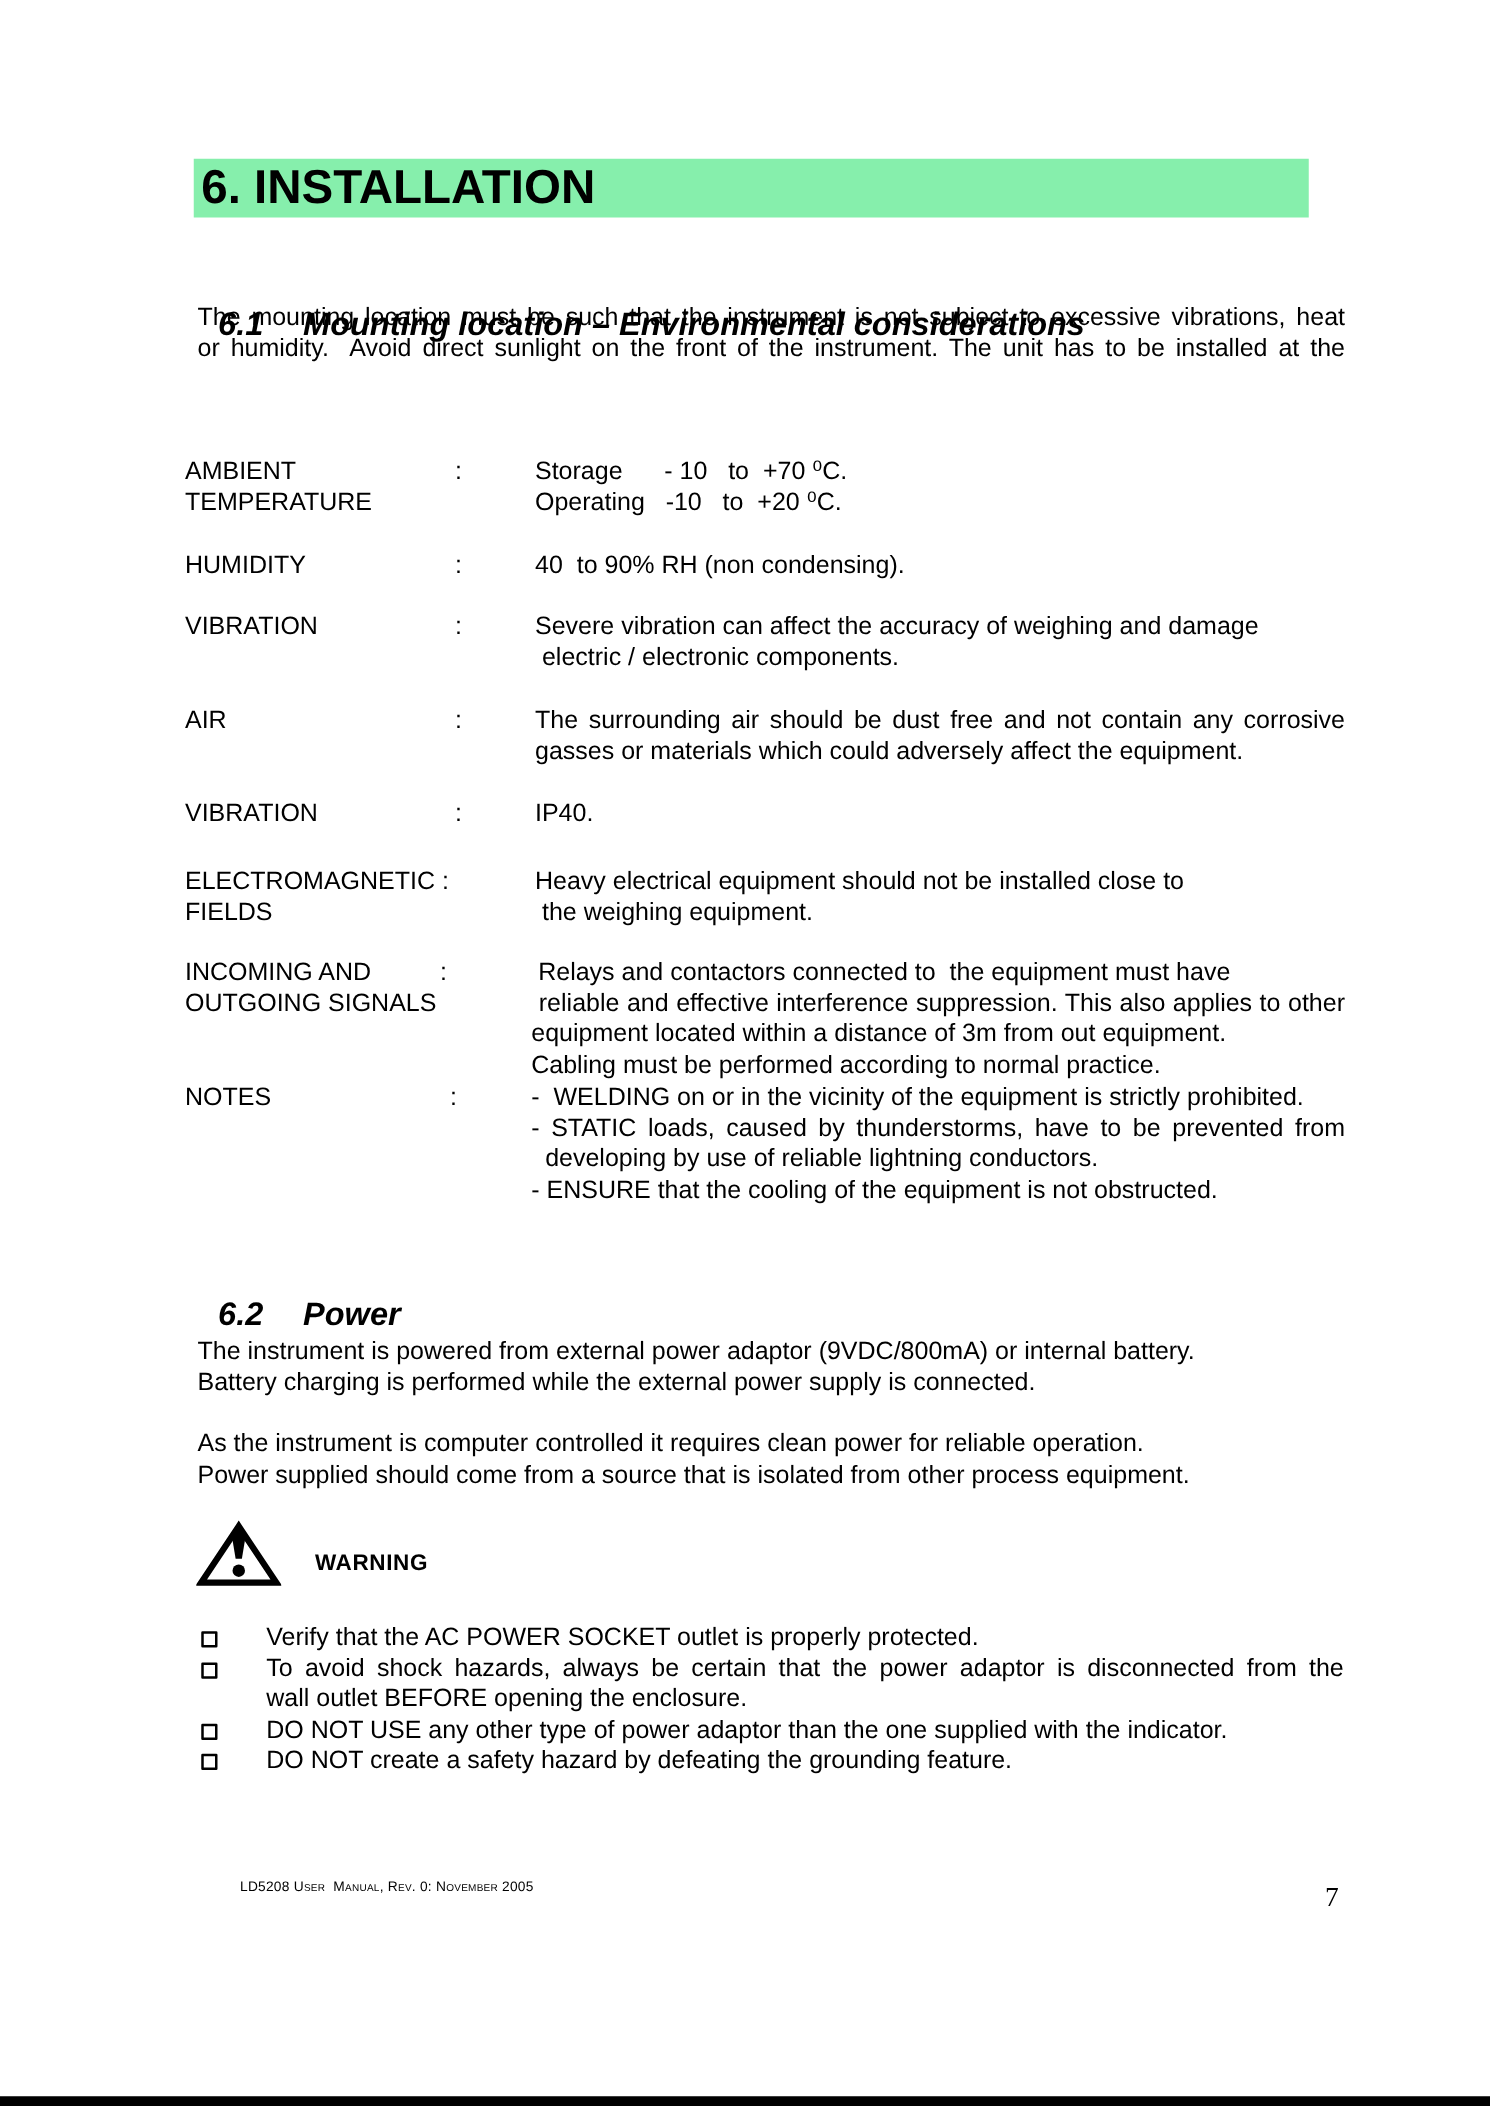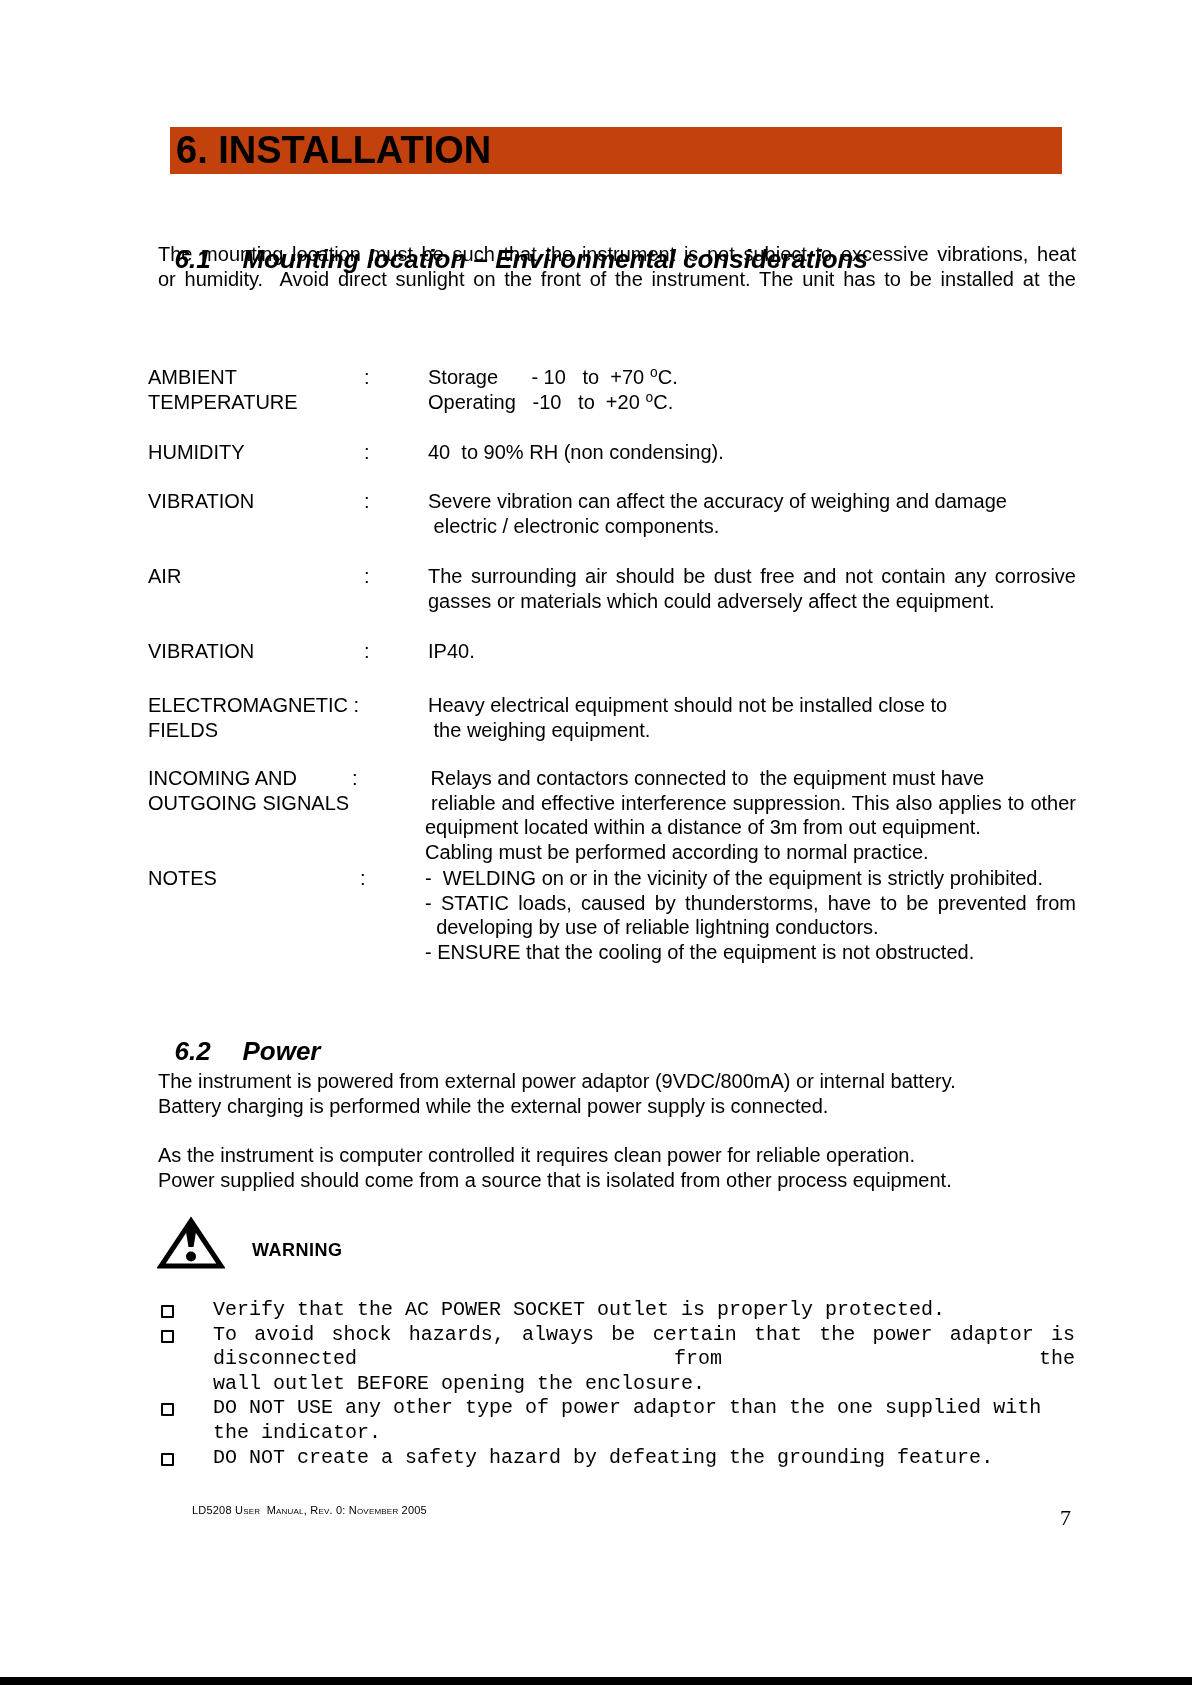--- a/index.html
+++ b/index.html
@@ -19,25 +19,25 @@
     font-size: 20px;
     line-height: 24.6px;
     white-space: pre-wrap;
   }
   .jline {
     text-align: justify;
     text-align-last: justify;
   }
   .title-bar {
     position: absolute;
-    left: 170px;
+    left: 155px;
     top: 127px;
     width: 892px;
     height: 47px;
-    background: #c2410c;
+    background: #86efac;
   }
   .title-bar h1 {
     margin: 0;
     padding-left: 6px;
     font-size: 38px;
     font-weight: bold;
     line-height: 47px;
     letter-spacing: 0px;
   }
   .h2 {
@@ -71,21 +71,20 @@
     top: 1240px;
     font-size: 18px;
     font-weight: bold;
     letter-spacing: 0.5px;
   }
   .bullets {
     position: absolute;
     left: 213px;
     top: 1298px;
     width: 862px;
-    font-family: Liberation Mono, monospace;
   }
   .bullet-item { position: relative; }
   .bullet-square {
     position: absolute;
     left: -52px;
     top: 7px;
     width: 9px;
     height: 9px;
     border: 2px solid #000;
     border-radius: 1px;

